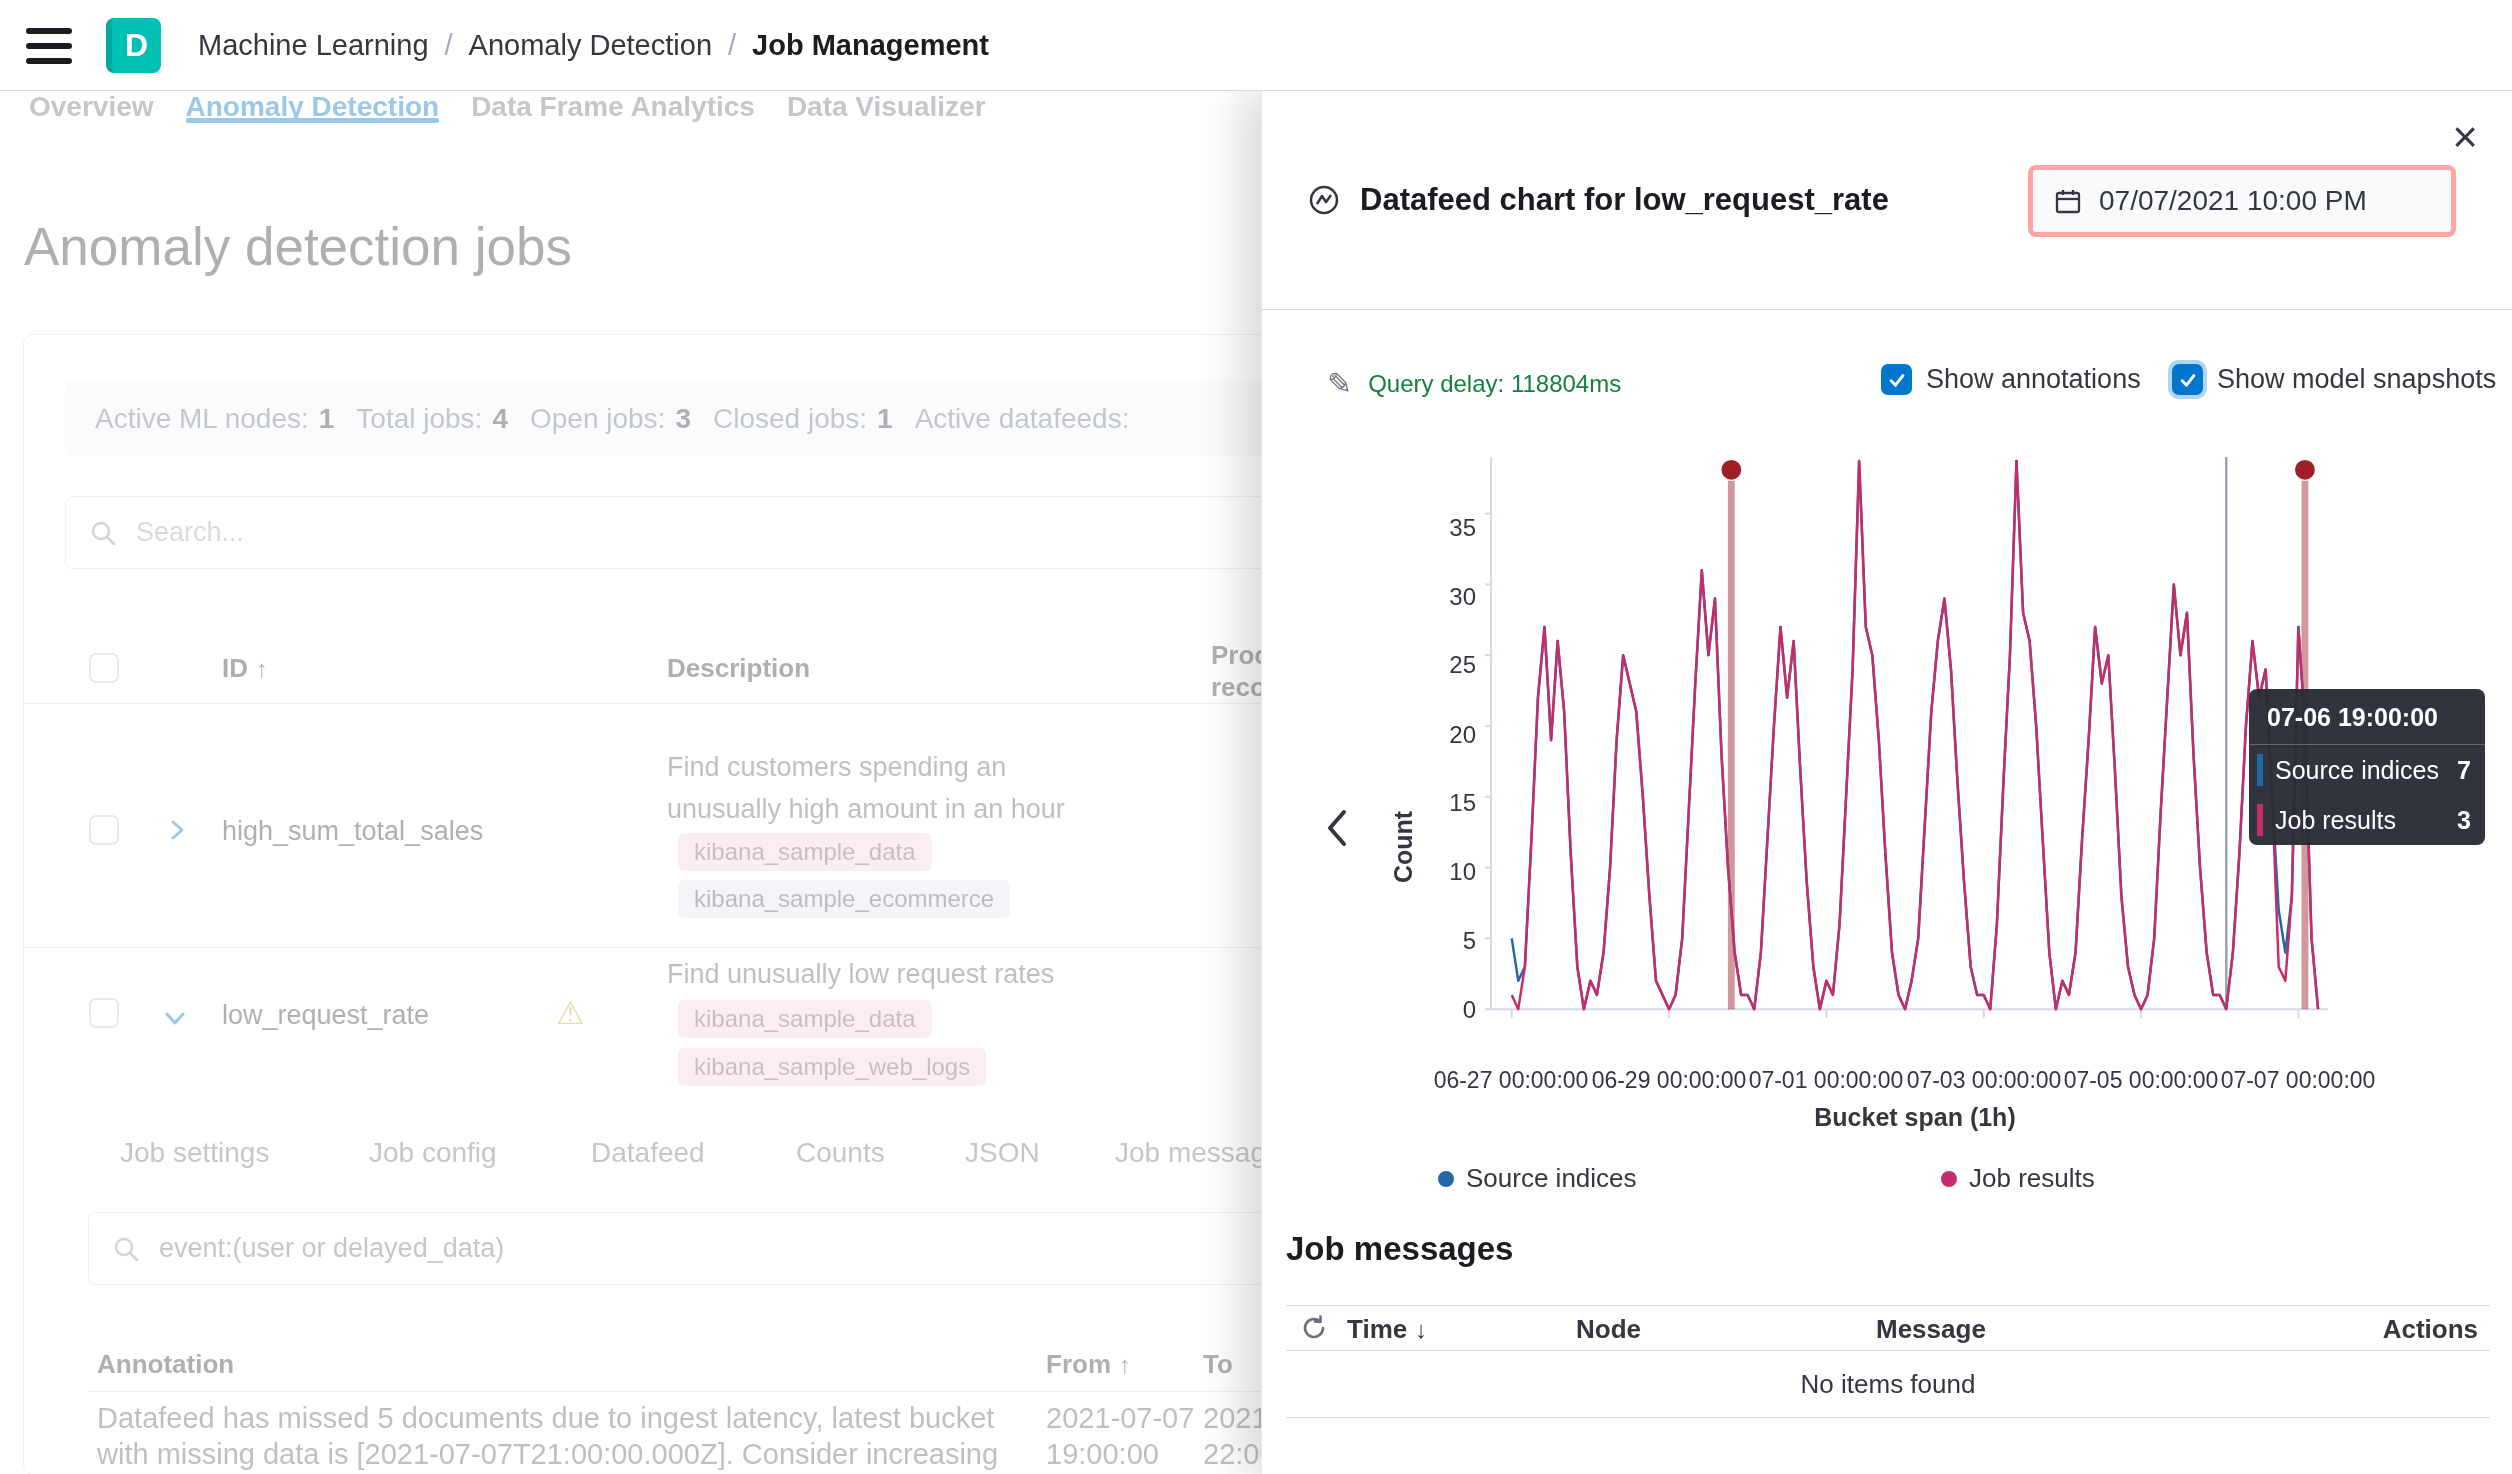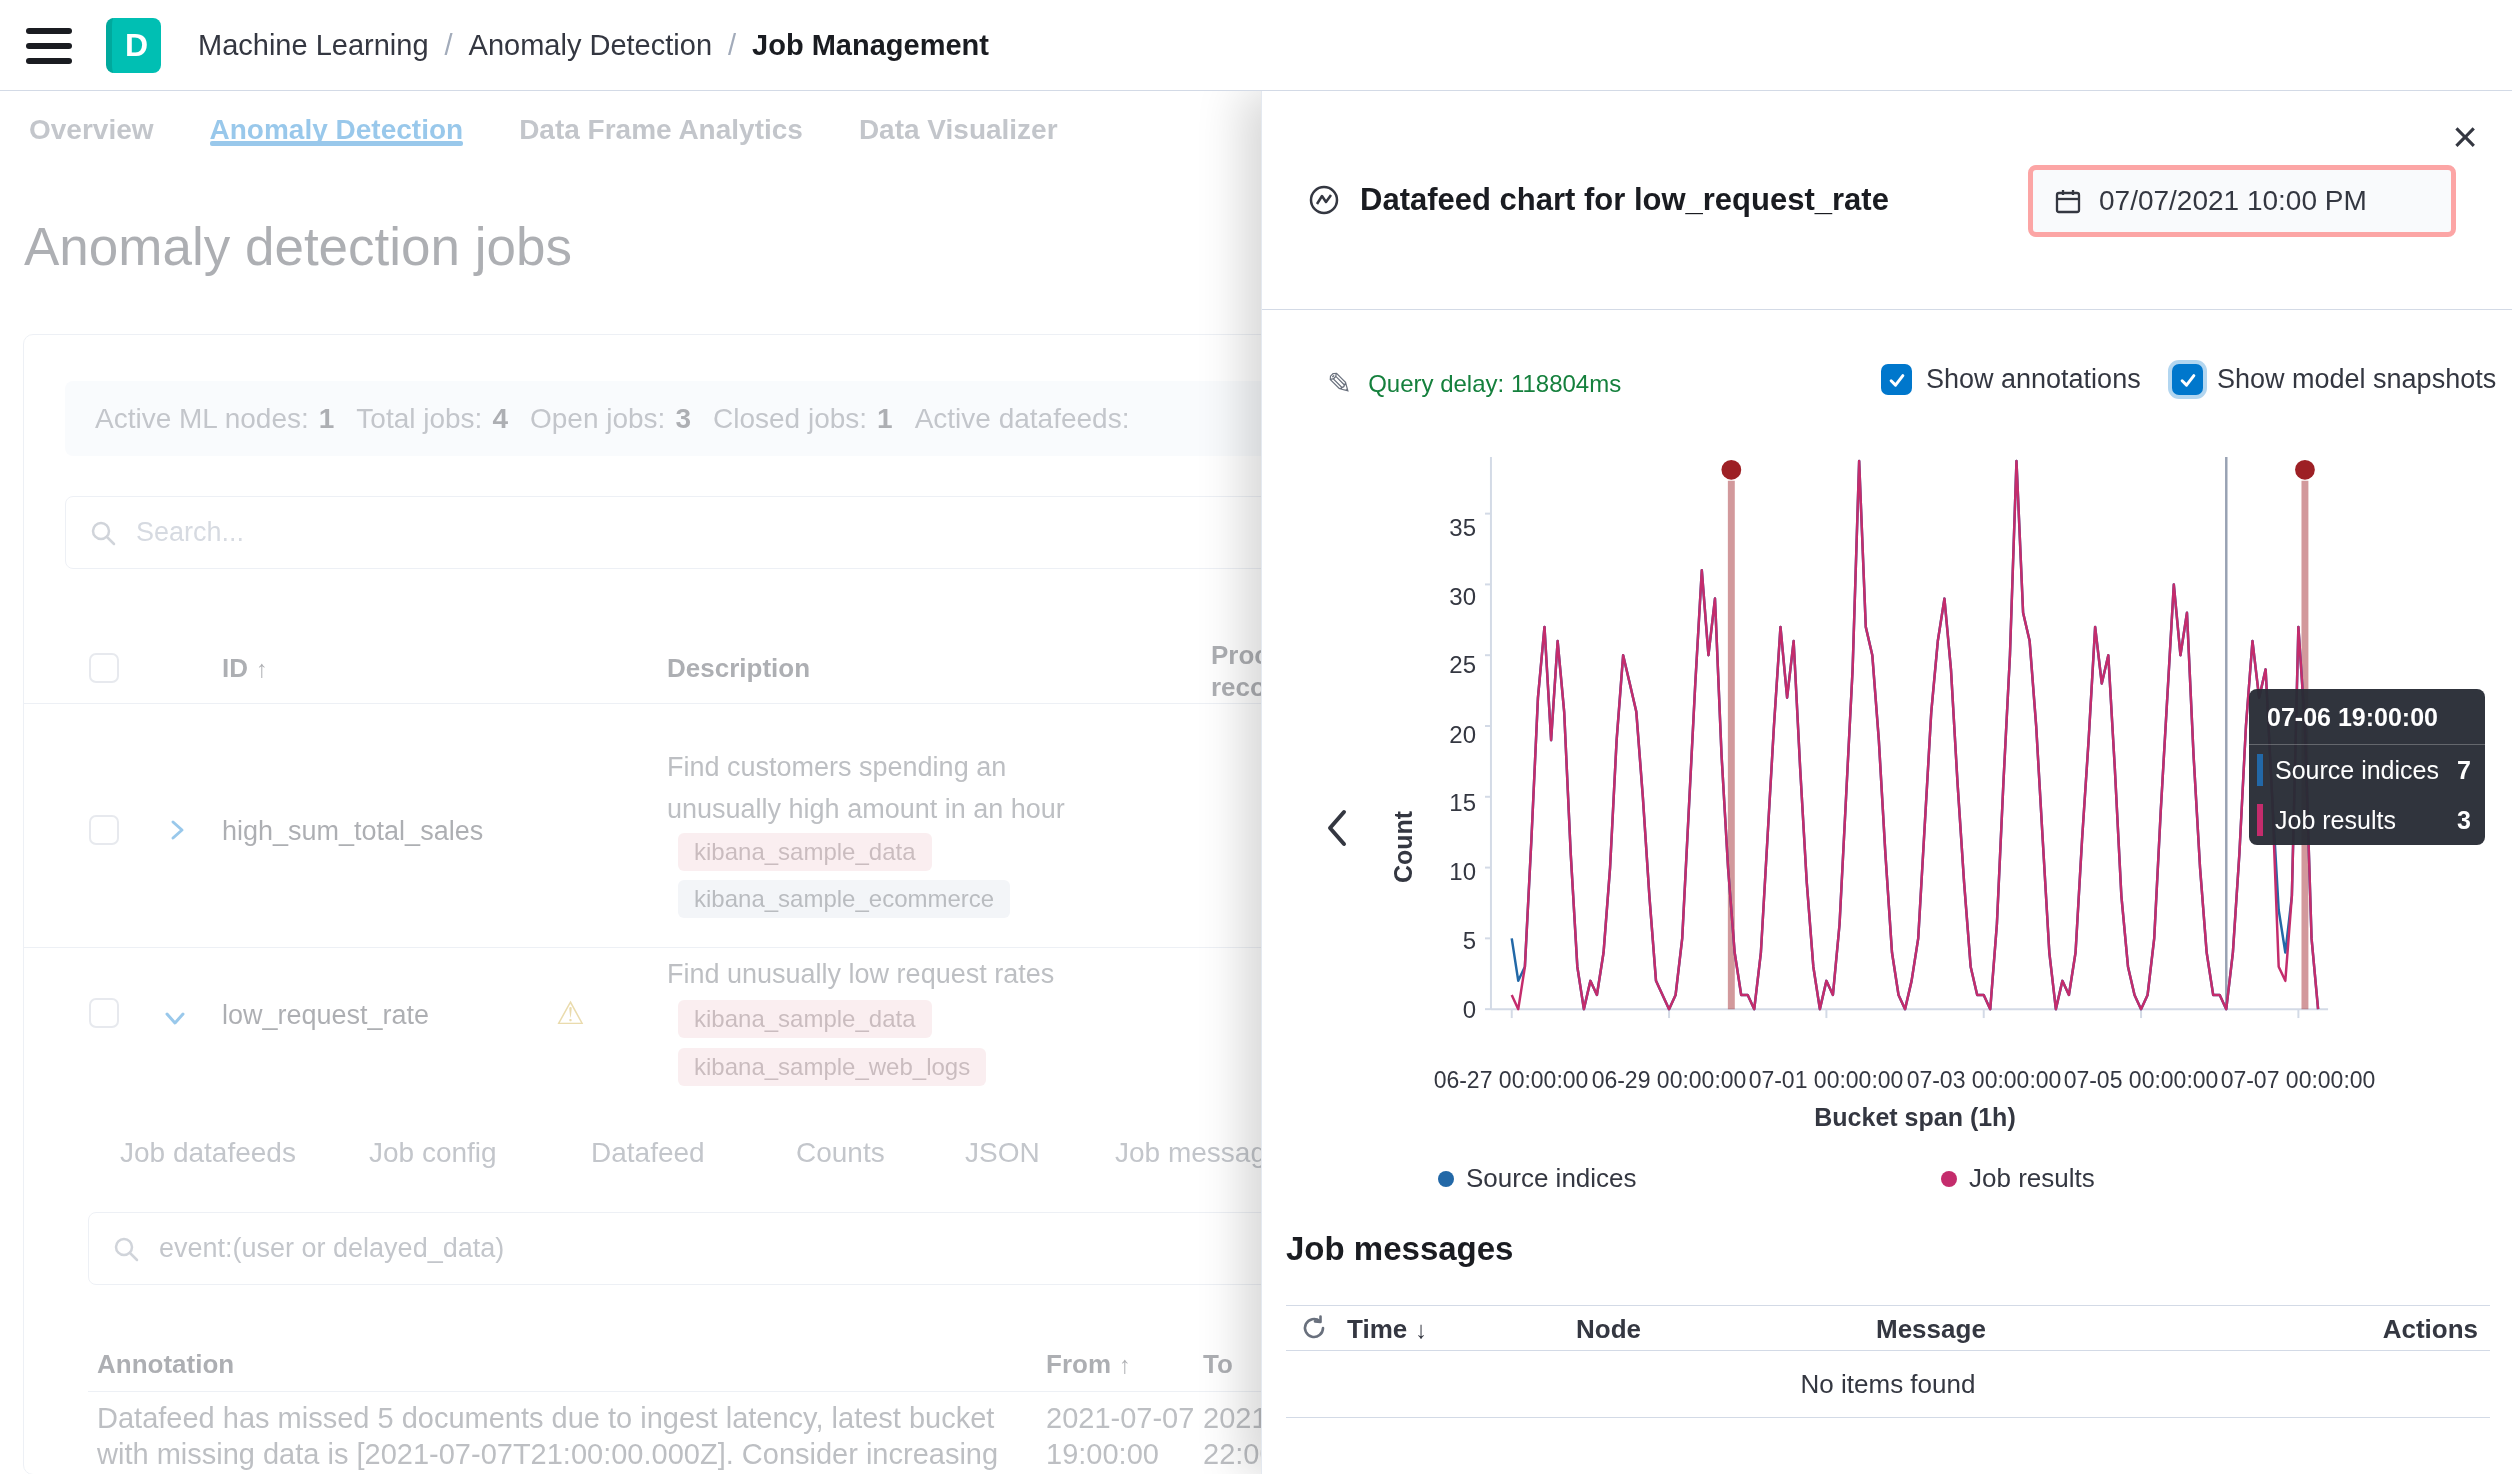--- a/index.html
+++ b/index.html
@@ -11,21 +11,21 @@
   .app-header{position:absolute;top:0;left:0;right:0;height:91px;background:#fff;border-bottom:1px solid #d3dae6;z-index:100;display:flex;align-items:center}
   .hamburger{position:absolute;left:26px;top:28px;width:46px;height:36px;background:none;border:none;cursor:pointer;display:flex;flex-direction:column;justify-content:space-between}
   .hamburger span{display:block;height:6px;border-radius:3px;background:#1a1c21}
   .logo{position:absolute;left:106px;top:18px;width:55px;height:55px;border-radius:8px;background:#00bfb3;color:#fff;font-weight:700;font-size:32px;display:flex;align-items:center;justify-content:center;border-left:6px solid #00a99d}
   .breadcrumbs{position:absolute;left:198px;top:0;height:91px;display:flex;align-items:center;font-size:29px}
   .crumb{color:#343741}
   .crumb-sep{color:#a2abba;margin:0 16px}
   .crumb-current{font-weight:700;color:#1a1c21}
 
   
-  .tab-bar{position:absolute;top:91px;left:0;right:0;height:77px;background:#fff;display:flex;align-items:center;padding-left:29px;gap:56px;z-index:10}
+  .tab-bar{position:absolute;top:91px;left:0;right:0;height:77px;background:#fff;display:flex;align-items:flex-start;padding-left:29px;gap:32px;z-index:10}
   .tab{position:relative;display:inline-flex;align-items:center;font-size:28px;font-weight:700;color:#69707d;cursor:pointer}
   .tab.active{color:#0077cc}
   .tab.active::after{content:"";position:absolute;left:0;right:0;bottom:0;height:5px;background:#0077cc;border-radius:2px}
 
   
   .main{position:absolute;inset:0;z-index:5}
   .page-title{position:absolute;left:24px;top:216px;font-size:53px;font-weight:400;color:#343741}
   .jobs-panel{position:absolute;left:23px;top:334px;width:2467px;height:1141px;border:1px solid #d3dae6;border-radius:10px;background:#fff}
   .stats-bar{position:absolute;left:41px;top:46px;width:2386px;height:75px;background:#f1f4fa;border-radius:8px;display:flex;align-items:center;padding-left:30px;font-size:28px;color:#69707d}
   .stat{display:flex;align-items:flex-start;margin-right:22px;white-space:nowrap}
@@ -189,21 +189,21 @@
         <svg style="position:absolute;left:136px;top:55px" width="30" height="30" viewBox="0 0 30 30">
             <polyline points="7,11 15,20 23,11" fill="none" stroke="#0077cc" stroke-width="3" stroke-linecap="round" stroke-linejoin="round"></polyline>
           </svg>
         <span class="cell-id" style="left:198px;top:52px">low_request_rate</span>
         <span class="warning-glyph" style="left:532px;top:49px">⚠</span>
         <div class="cell-desc" style="left:643px;top:5px;width:554px">Find unusually low request rates</div>
         <span class="badge badge-pink" style="left:654px;top:52px">kibana_sample_data</span>
         <span class="badge badge-pink" style="left:654px;top:100px">kibana_sample_web_logs</span>
 
         <div class="detail-tabs">
-          <span class="detail-tab" style="left:96px">Job datafeeds</span>
+          <span class="detail-tab" style="left:96px">Job settings</span>
           <span class="detail-tab" style="left:345px">Job config</span>
           <span class="detail-tab" style="left:567px">Datafeed</span>
           <span class="detail-tab" style="left:772px">Counts</span>
           <span class="detail-tab" style="left:941px">JSON</span>
           <span class="detail-tab" style="left:1091px">Job messages</span>
         </div>
 
         <div class="search-box" style="left:64px;top:264px;width:2307px;height:73px">
           <svg width="30" height="30" viewBox="0 0 30 30">
               <circle cx="13" cy="13" r="8" fill="none" stroke="#8b93a2" stroke-width="2.5"></circle>

